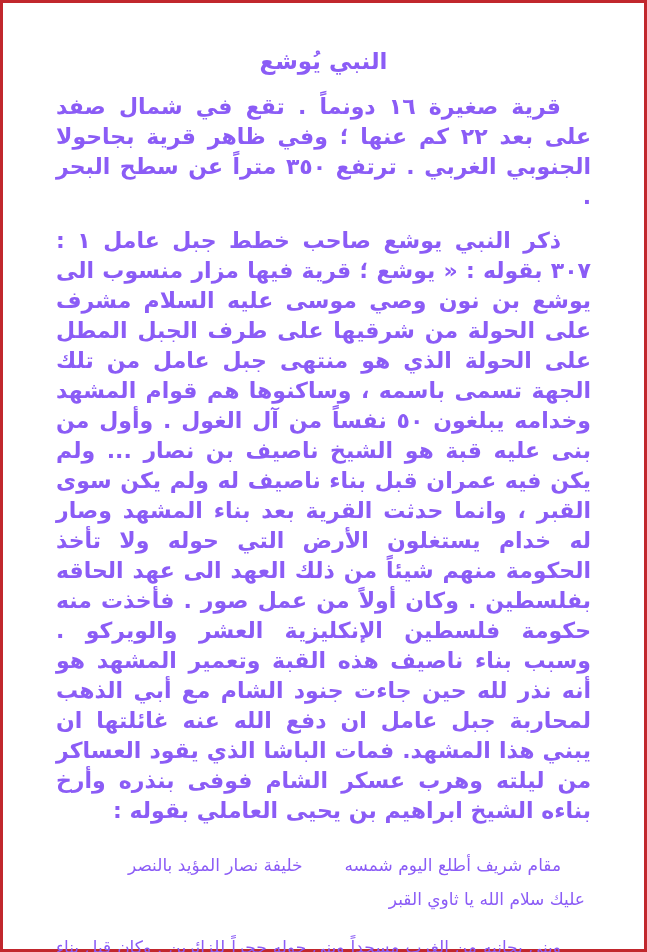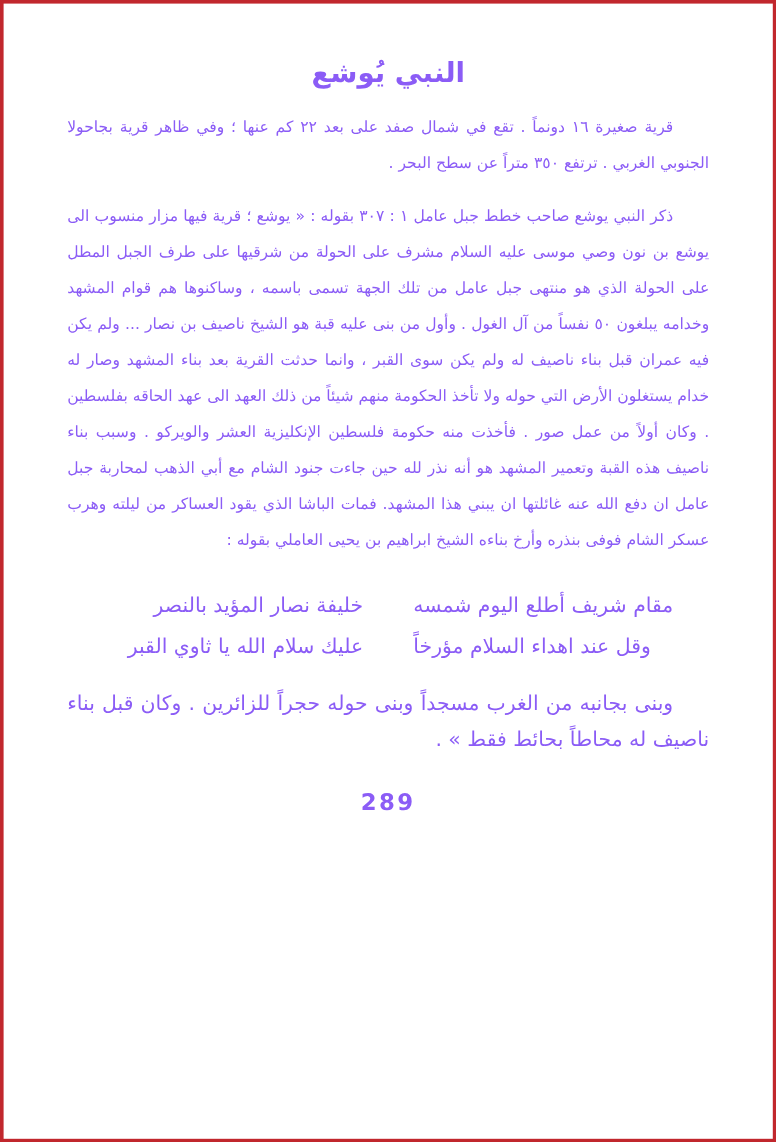--- a/index.html
+++ b/index.html
@@ -31,25 +31,26 @@
   }
   .page-title {
     text-align: center;
     font-weight: bold;
     font-size: 23px;
     margin: 0 0 18px 0;
     letter-spacing: 0.5px;
   }
   .body-paragraph {
     margin: 0 0 14px 0;
-    font-size: 13px;
+    font-size: 22px;
     line-height: 30px;
     text-align: justify;
     text-align-last: right;
     text-indent: 30px;
+    font-weight: bold;
   }
   .body-paragraph.long {
     margin-bottom: 22px;
   }
   .poem {
     margin: 14px 6px 16px 6px;
   }
   .poem-line {
     display: flex;
     justify-content: space-between;
@@ -102,21 +103,20 @@
     <p class="body-paragraph long">ذكر النبي يوشع صاحب خطط جبل عامل ١ : ٣٠٧ بقوله : « يوشع ؛ قرية فيها مزار منسوب الى يوشع بن نون وصي موسى عليه السلام مشرف على الحولة من شرقيها على طرف الجبل المطل على الحولة الذي هو منتهى جبل عامل من تلك الجهة تسمى باسمه ، وساكنوها هم قوام المشهد وخدامه يبلغون ٥٠ نفساً من آل الغول . وأول من بنى عليه قبة هو الشيخ ناصيف بن نصار ... ولم يكن فيه عمران قبل بناء ناصيف له ولم يكن سوى القبر ، وانما حدثت القرية بعد بناء المشهد وصار له خدام يستغلون الأرض التي حوله ولا تأخذ الحكومة منهم شيئاً من ذلك العهد الى عهد الحاقه بفلسطين . وكان أولاً من عمل صور . فأخذت منه حكومة فلسطين الإنكليزية العشر والويركو . وسبب بناء ناصيف هذه القبة وتعمير المشهد هو أنه نذر لله حين جاءت جنود الشام مع أبي الذهب لمحاربة جبل عامل ان دفع الله عنه غائلتها ان يبني هذا المشهد. فمات الباشا الذي يقود العساكر من ليلته وهرب عسكر الشام فوفى بنذره وأرخ بناءه الشيخ ابراهيم بن يحيى العاملي بقوله :</p>
 
     <div class="poem">
       <div class="poem-line">
         <span class="hemistich first">مقام شريف أطلع اليوم شمسه</span>
         <span class="hemistich second">خليفة نصار المؤيد بالنصر</span>
       </div>
       <div class="poem-line">
       </div>
       <div class="poem-line">
-        <span class="hemistich first">وقل عند اهداء السلام مؤرخاً</span>
         <span class="hemistich second">عليك سلام الله يا ثاوي القبر</span>
       </div>
     </div>
 
     <p class="closing-paragraph">وبنى بجانبه من الغرب مسجداً وبنى حوله حجراً للزائرين . وكان قبل بناء ناصيف له محاطاً بحائط فقط » .</p>
 
     <div class="page-number">289</div>
 
   </div>
 </div>

